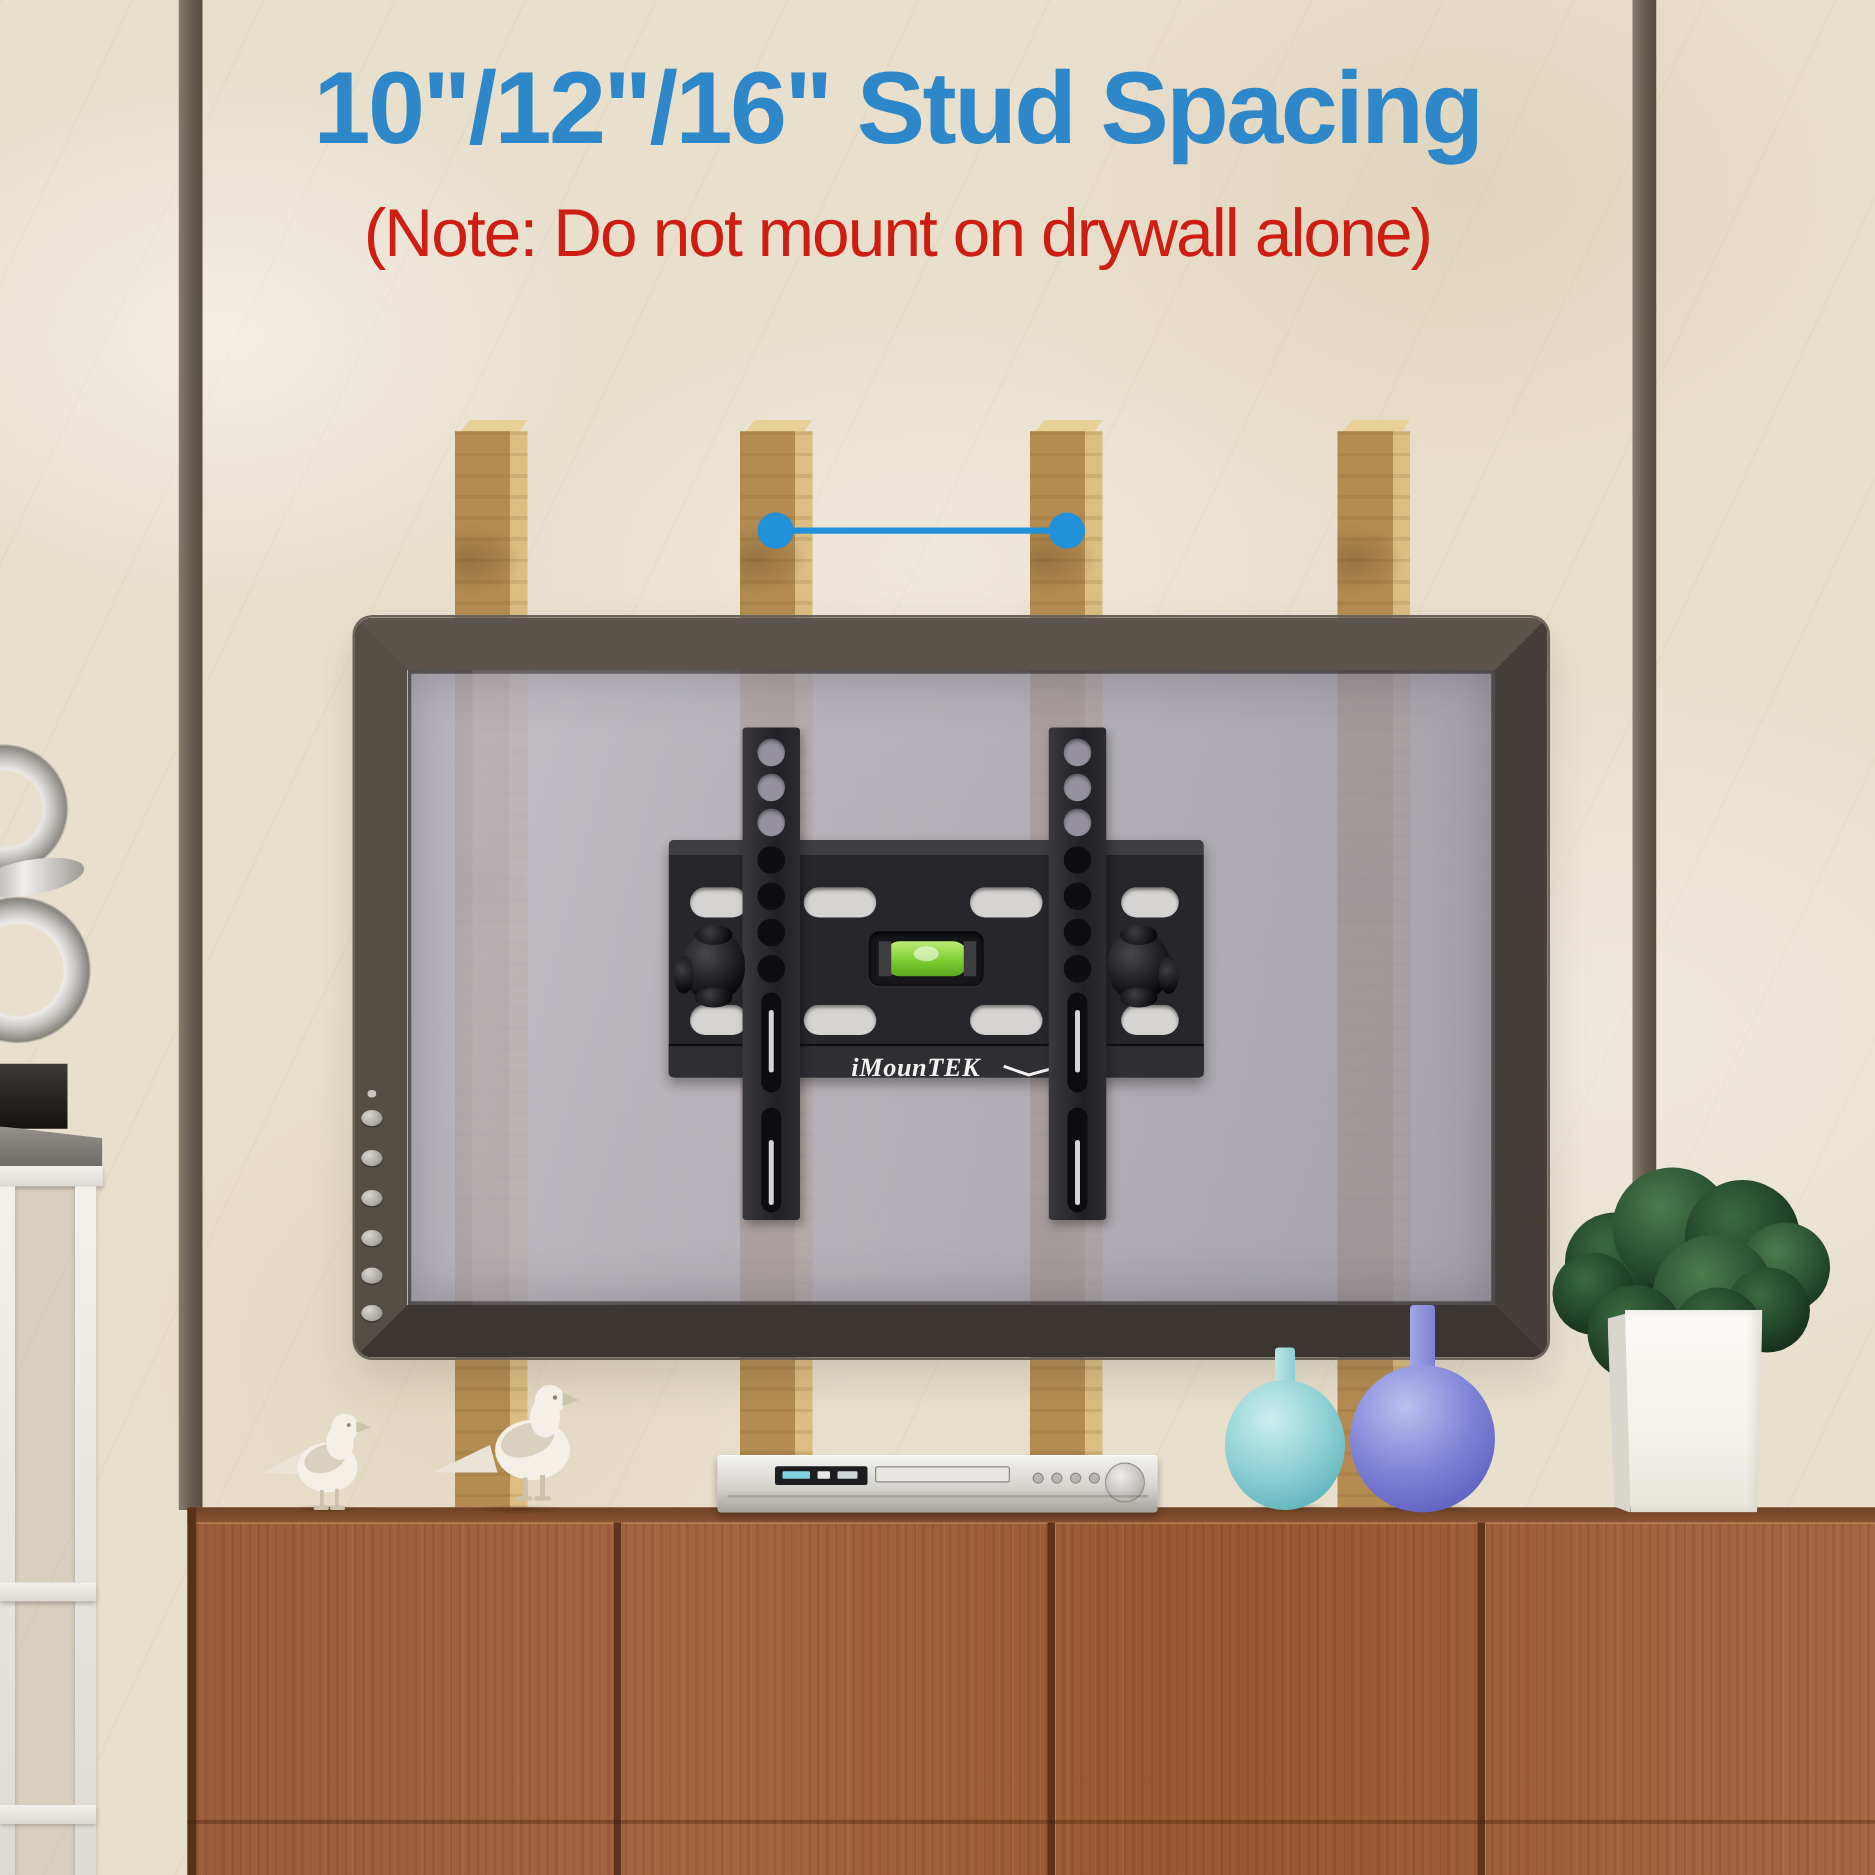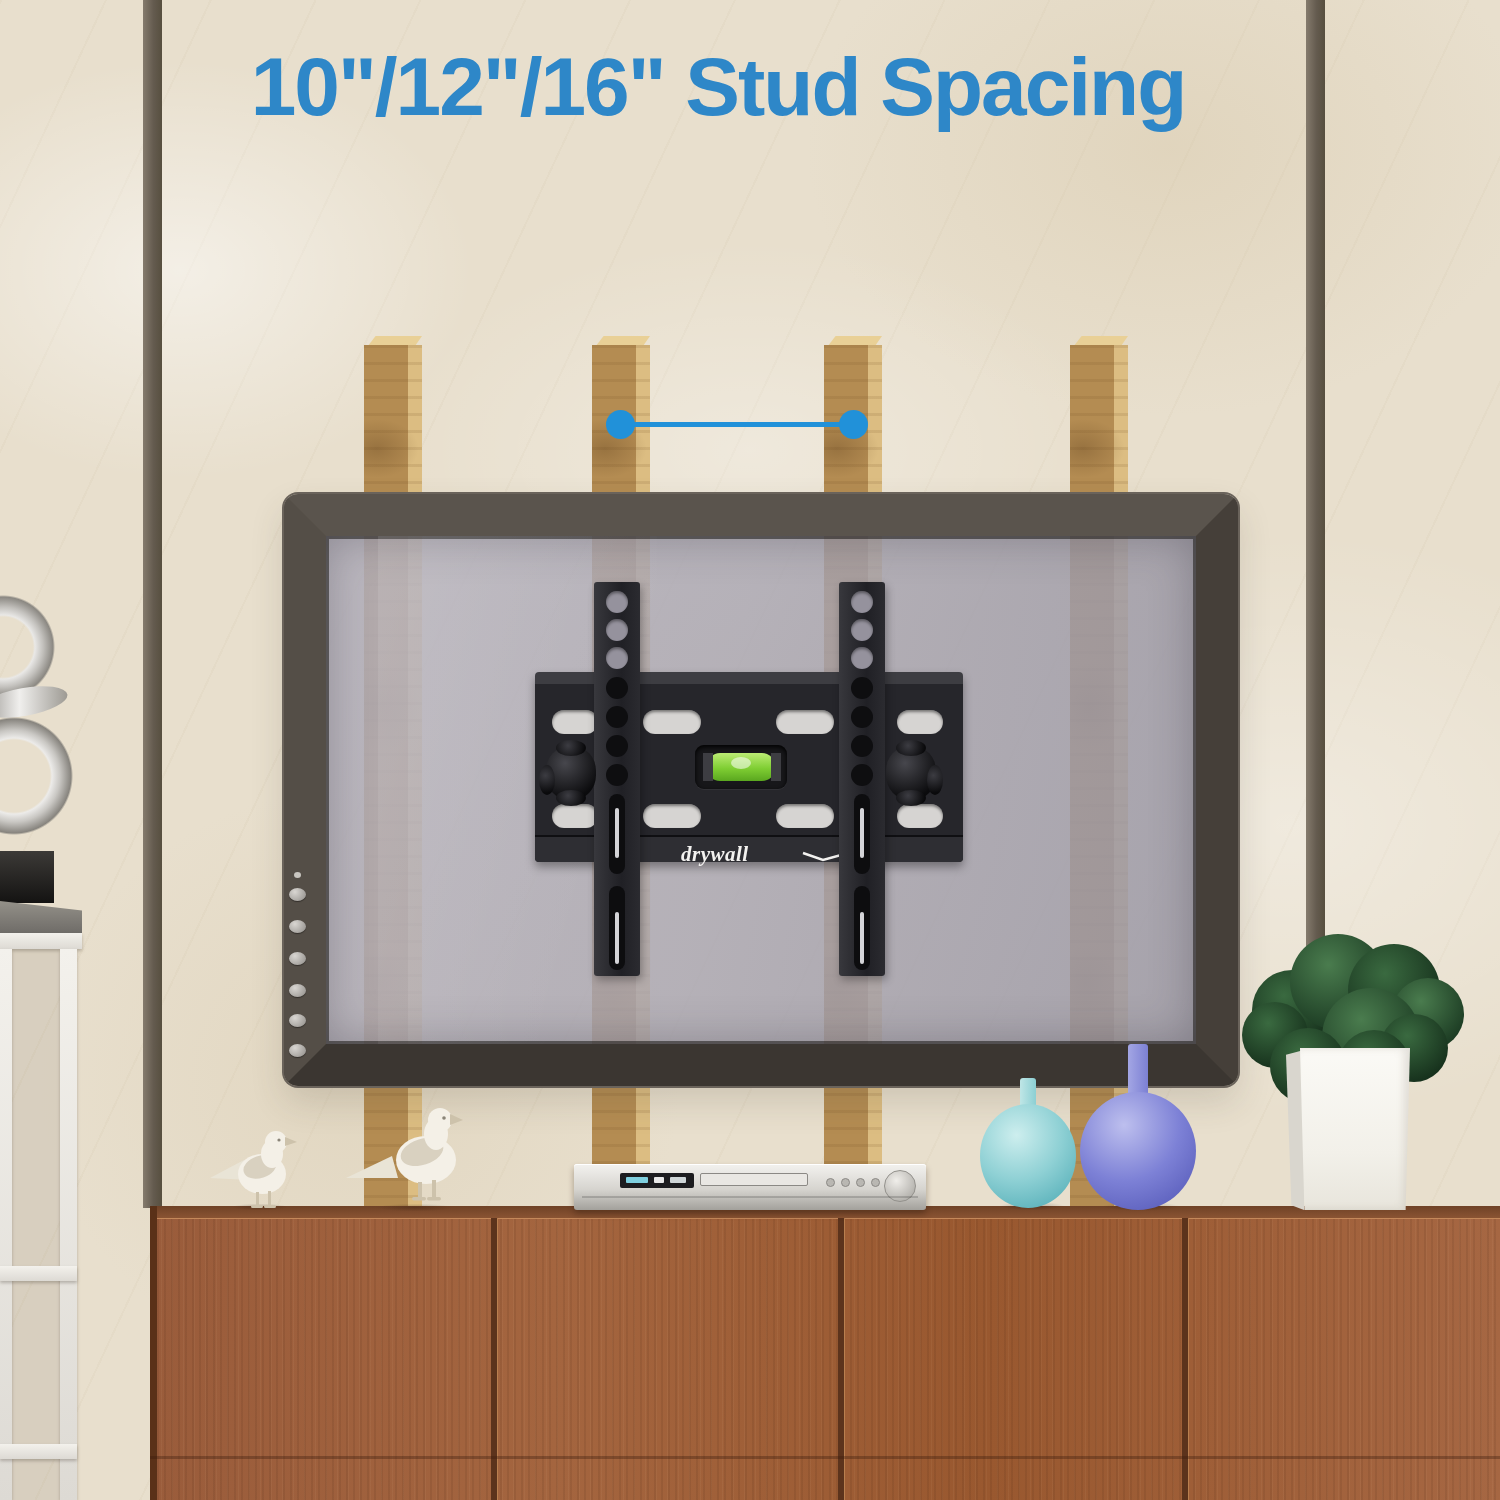--- a/index.html
+++ b/index.html
@@ -177,21 +177,21 @@
     <div class="a slot" style="left:108px;top:132px;width:58px"></div>
     <div class="a slot" style="left:241px;top:132px;width:58px"></div>
     <div class="a slot" style="left:362px;top:132px;width:46px"></div>
     <div class="a level">
       <div class="a vial"></div>
       <div class="a vialcap" style="left:8px"></div>
       <div class="a vialcap" style="left:76px"></div>
       <div class="a bubble"></div>
     </div>
     <div class="a flange">
-      <span class="a brand">drywall</span>
+      <span class="a brand">iMounTEK</span>
       <svg class="a" style="left:266px;top:10px" width="66" height="16" viewBox="0 0 66 16">
         <path d="M2 6 L22 13 L62 2" stroke="#f3f2f0" stroke-width="2.4" fill="none"></path>
       </svg>
     </div>
   </div>
 
   <div class="a rail" style="left:61px">
     <div class="a hole light" style="top:9px"></div>
     <div class="a hole light" style="top:37px"></div>
     <div class="a hole light" style="top:65px"></div>
@@ -315,13 +315,14 @@
   <div class="a blob hi" style="left:80px;top:56px;width:98px;height:98px"></div>
   <div class="a blob" style="left:138px;top:82px;width:68px;height:68px"></div>
   <div class="a blob" style="left:28px;top:96px;width:76px;height:76px"></div>
   <div class="a blob" style="left:96px;top:98px;width:72px;height:72px"></div>
 </div>
 <div class="a planter-side"></div>
 <div class="a planter-front"></div>
 
 <div class="a hdr">
   <div class="title">10"/12"/16" Stud Spacing</div>
+  <div class="note">(Note: Do not mount on drywall alone)</div>
 </div>
 
 </body></html>

